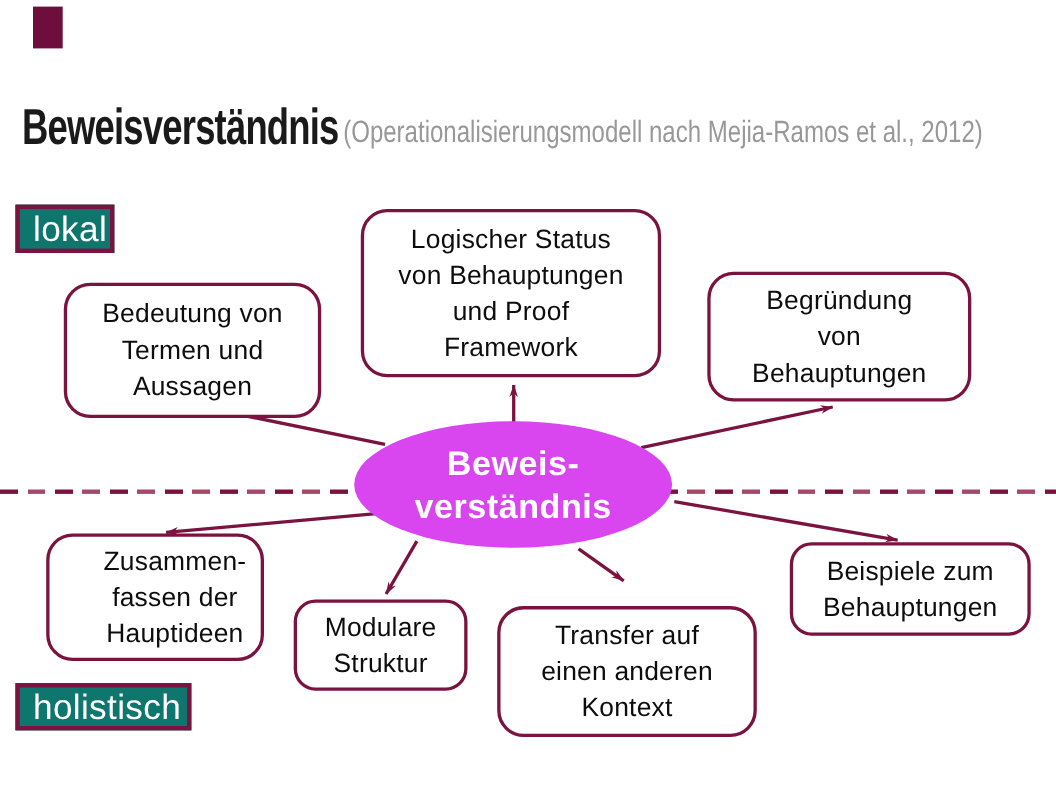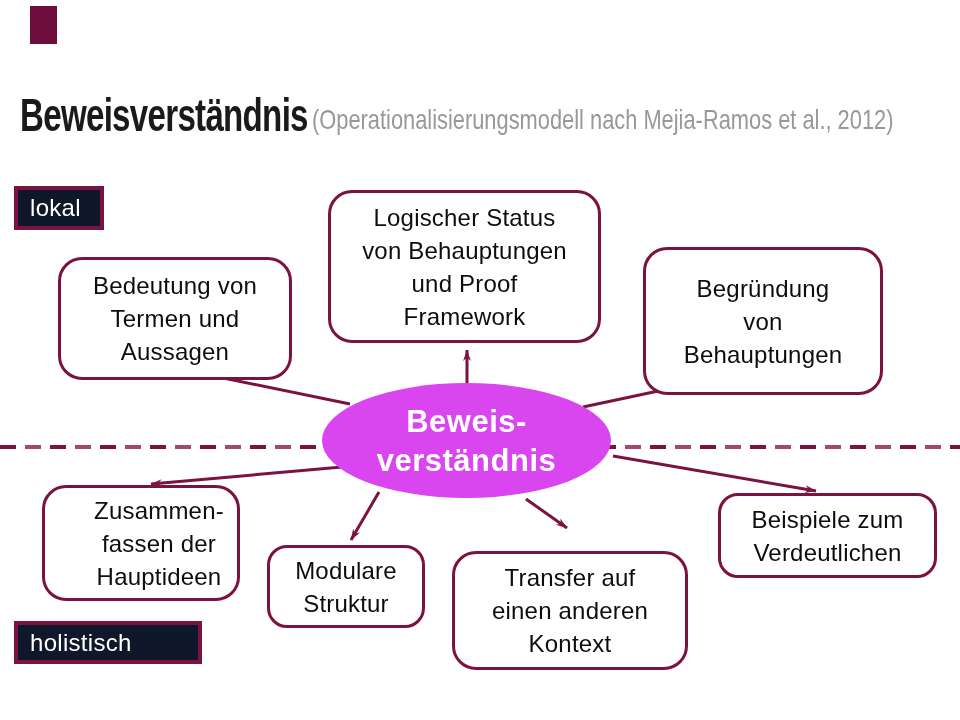--- a/index.html
+++ b/index.html
@@ -47,34 +47,34 @@
   }
   
   .node{
     position:absolute;background:#ffffff;border:3.5px solid #7b1341;
     border-radius:24px;display:flex;align-items:center;justify-content:center;
     text-align:center;color:#0d0d0d;font-size:24px;line-height:33px;
     letter-spacing:0.2px;z-index:4;white-space:pre-line;box-sizing:border-box;
   }
   .node-bedeutung  {left:58px;  top:257px; width:234px; height:123px;}
   .node-logischer  {left:328px; top:190px; width:273px; height:153px;}
-  .node-begruendung{left:643px; top:247px; width:240px; height:148px;}
+  .node-begruendung{left:643px; top:247px; width:240px; height:118px;}
   .node-zusammen   {left:42px;  top:485px; width:198px; height:116px;padding-left:36px;}
   .node-modulare   {left:267px; top:545px; width:158px; height:83px; border-radius:20px;}
   .node-transfer   {left:452px; top:551px; width:236px; height:119px;}
   .node-beispiele  {left:718px; top:493px; width:219px; height:85px; border-radius:20px;}
   
   .side-label{
-    position:absolute;background:#0f172a;border:4px solid #7b1341;
-    color:#ffffff;font-size:24px;line-height:34px;
+    position:absolute;background:#0f766e;border:4px solid #7b1341;
+    color:#ffffff;font-size:32px;line-height:34px;
     display:flex;align-items:center;box-sizing:border-box;
     padding:16px 12px;z-index:5;letter-spacing:0.3px;
   }
   .label-lokal{left:14px;top:186px;width:90px;height:44px;}
-  .label-holistisch{left:14px;top:621px;width:188px;height:43px;}
+  .label-holistisch{left:14px;top:621px;width:160px;height:43px;}
 </style>
 </head>
 <body>
 
 <div class="corner-accent"></div>
 
 <span class="title-main">Beweisverständnis</span>
 <span class="title-sub">(Operationalisierungsmodell nach Mejia-Ramos et al., 2012)</span>
 
 <div class="side-label label-lokal">lokal</div>
@@ -114,13 +114,13 @@
 Behauptungen</div>
 <div class="node node-zusammen">Zusammen-
 fassen der
 Hauptideen</div>
 <div class="node node-modulare">Modulare
 Struktur</div>
 <div class="node node-transfer">Transfer auf
 einen anderen
 Kontext</div>
 <div class="node node-beispiele">Beispiele zum
-Verdeutlichen</div>
+Behauptungen</div>
 
 </body></html>

